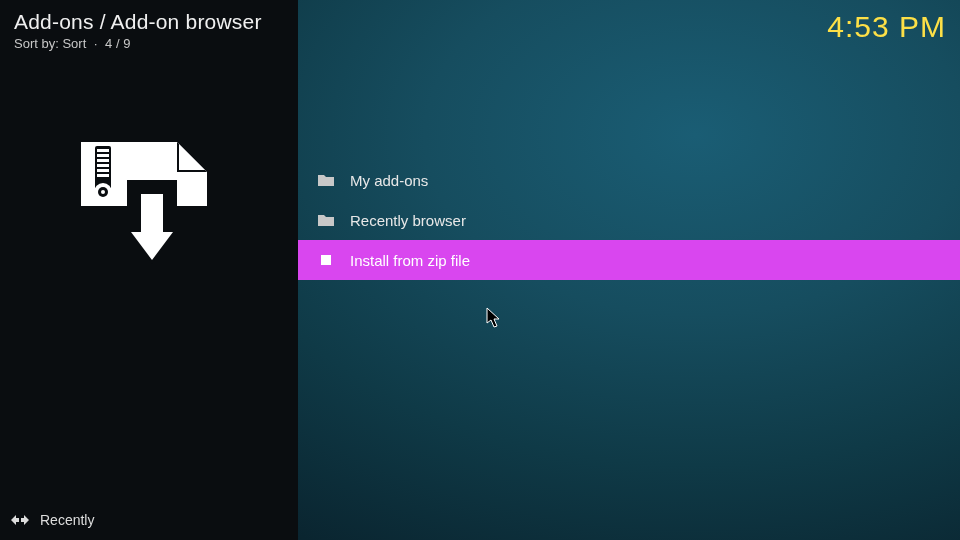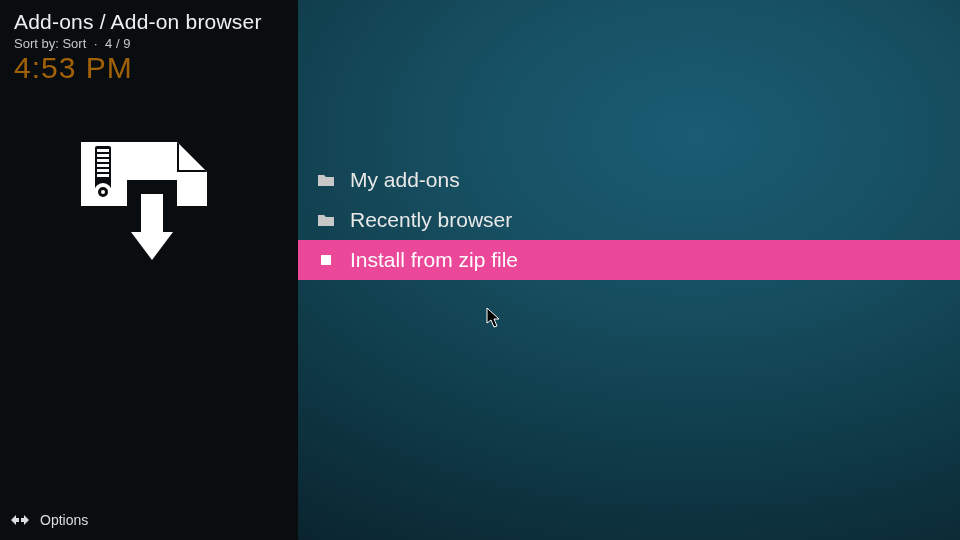--- a/index.html
+++ b/index.html
@@ -24,39 +24,38 @@
     background: #0a0d10;
     z-index: 2;
   }
   .header {
     position: absolute;
     top: 10px; left: 14px; right: 14px;
     z-index: 5;
     display: flex;
     justify-content: space-between;
     align-items: flex-start;
-    flex-direction: column;
   }
   .header-left { }
   .breadcrumb {
     font-size: 21px;
     font-weight: 300;
     color: #f0f0f0;
     letter-spacing: 0.2px;
   }
   .sort-line {
     font-size: 13px;
     color: #c8c8c8;
     margin-top: 2px;
     font-weight: 300;
   }
   .clock {
     font-size: 30px;
     font-weight: 300;
-    color: #a16207;
+    color: #fde047;
     letter-spacing: 1px;
   }
   .sidebar-icon {
     position: absolute;
     left: 77px;
     top: 138px;
     width: 140px;
     z-index: 3;
   }
   .menu {
@@ -64,27 +63,27 @@
     left: 298px;
     top: 160px;
     right: 0;
     z-index: 3;
   }
   .menu-item {
     display: flex;
     align-items: center;
     height: 40px;
     padding-left: 18px;
-    font-size: 21px;
+    font-size: 15px;
     color: #e8e8e8;
     font-weight: 300;
     cursor: pointer;
   }
   .menu-item.selected {
-    background: #ec4899;
+    background: #d946ef;
     color: #fff;
   }
   .menu-item .folder-icon {
     width: 20px;
     height: 20px;
     display: inline-flex;
     align-items: center;
     justify-content: center;
     margin-right: 14px;
     flex-shrink: 0;
@@ -195,20 +194,20 @@
   </div>
 </div>
 
 <div class="footer">
   <span class="options-icon">
     <svg width="18" height="18" viewBox="0 0 18 18">
       <polygon points="0,9 5,4 5,7 8,7 8,11 5,11 5,14" fill="#ddd"></polygon>
       <polygon points="18,9 13,4 13,7 10,7 10,11 13,11 13,14" fill="#ddd"></polygon>
     </svg>
   </span>
-  <span class="options-label">Options</span>
+  <span class="options-label">Recently</span>
 </div>
 
 <div class="cursor">
   <svg width="18" height="22" viewBox="0 0 18 22">
     <path d="M1 1 L1 16 L5 13 L8 20 L11 19 L8 12 L13 12 Z" fill="#000" stroke="#fff" stroke-width="1"></path>
   </svg>
 </div>
 
 </body></html>

